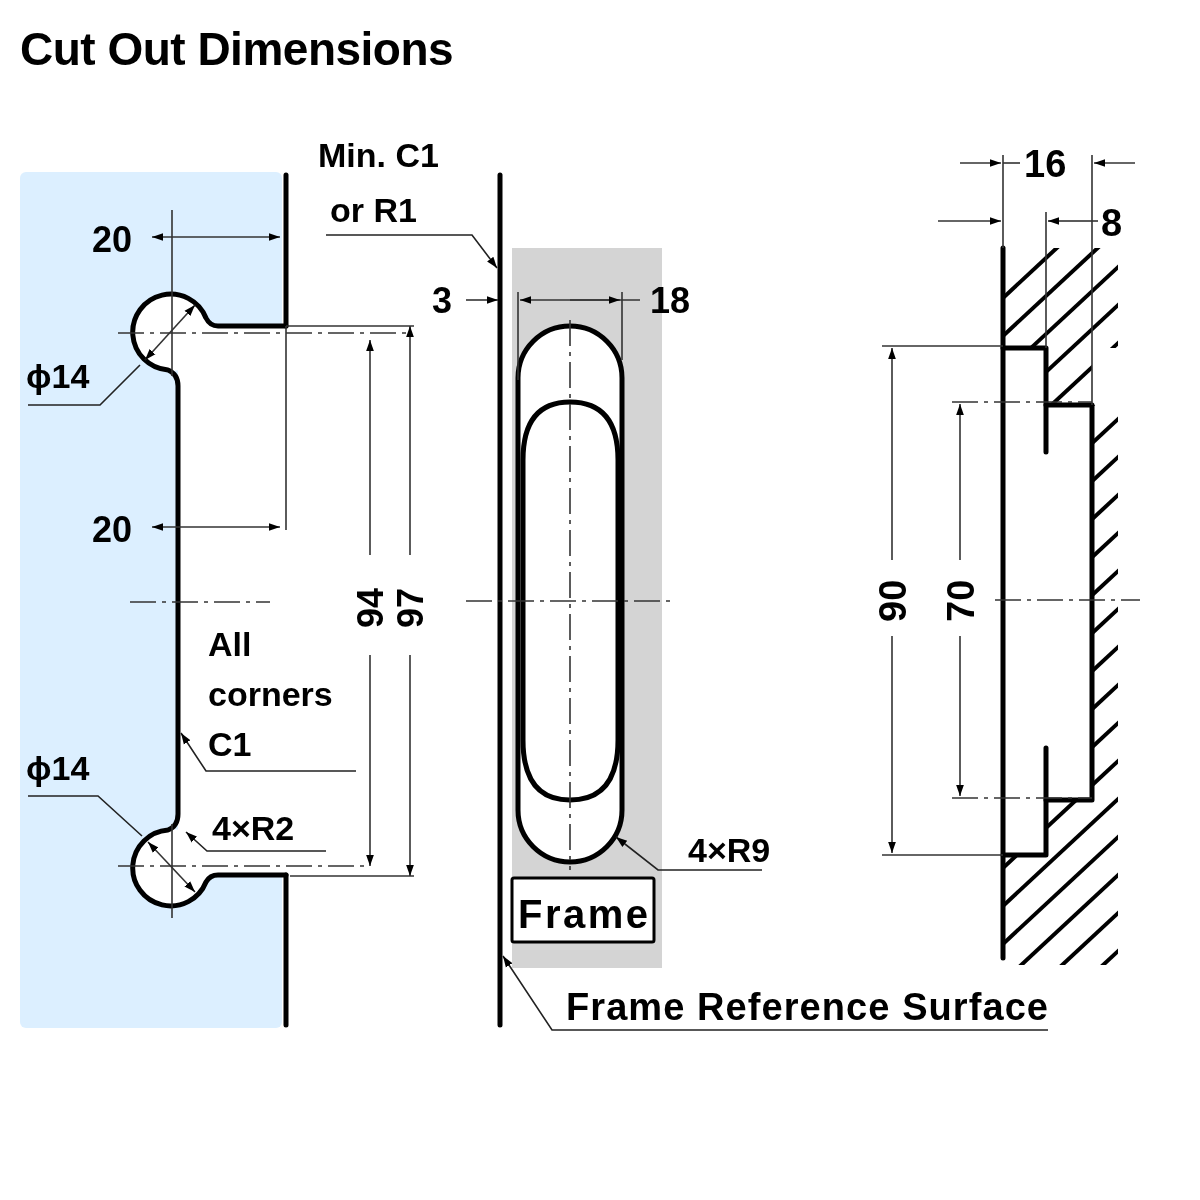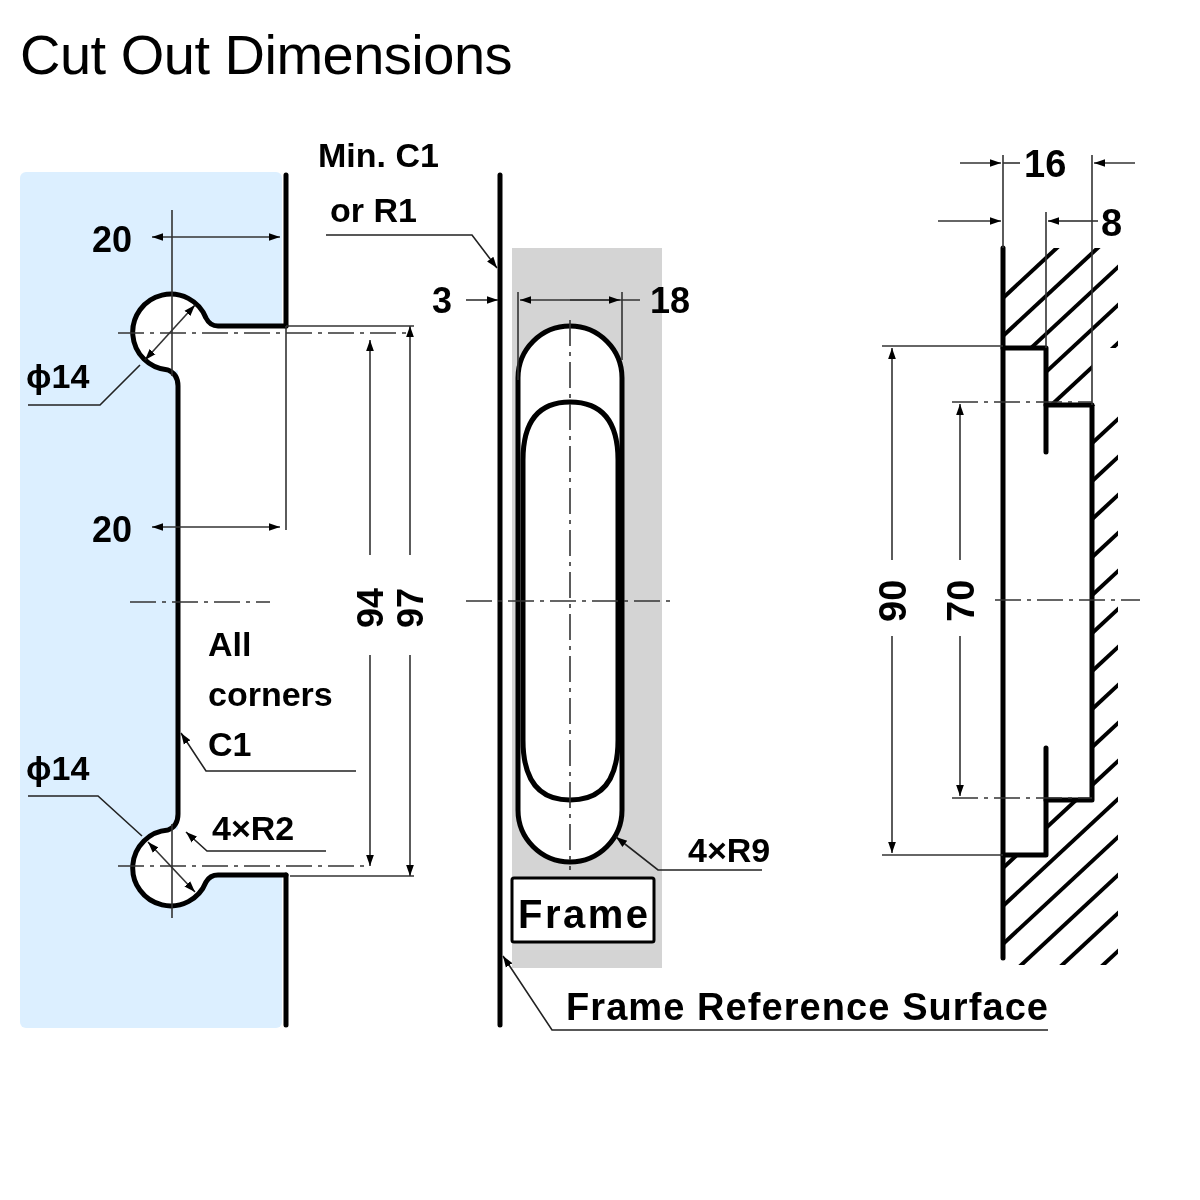--- a/index.html
+++ b/index.html
@@ -1,18 +1,18 @@
 <!DOCTYPE html>
 <html><head>
 <meta charset="utf-8">
 <style>
   html, body { margin: 0; padding: 0; background: #ffffff; }
   body { width: 1200px; height: 1200px; position: relative; overflow: hidden;
          font-family: "Liberation Sans", "DejaVu Sans", sans-serif; }
-  #title { position: absolute; left: 20px; top: 22px; font-size: 56px; font-weight: normal;
+  #title { position: absolute; left: 20px; top: 22px; font-size: 46px; font-weight: bold;
            color: #000; letter-spacing: -0.5px; text-align: right; }
   svg { position: absolute; left: 0; top: 0; }
   .lbl { font-family: "Liberation Sans", "DejaVu Sans", sans-serif; font-weight: bold; fill: #000; }
   .thick { stroke: #000; stroke-width: 5; fill: none; stroke-linecap: round; stroke-linejoin: round; }
   .thin { stroke: #222; stroke-width: 1.6; fill: none; }
   .dim { stroke: #333; stroke-width: 1.6; fill: none; }
   .center { stroke: #333; stroke-width: 1.6; fill: none; stroke-dasharray: 26 6 4 6; }
   .hatch { stroke: #000; stroke-width: 4; }
 </style>
 </head>

